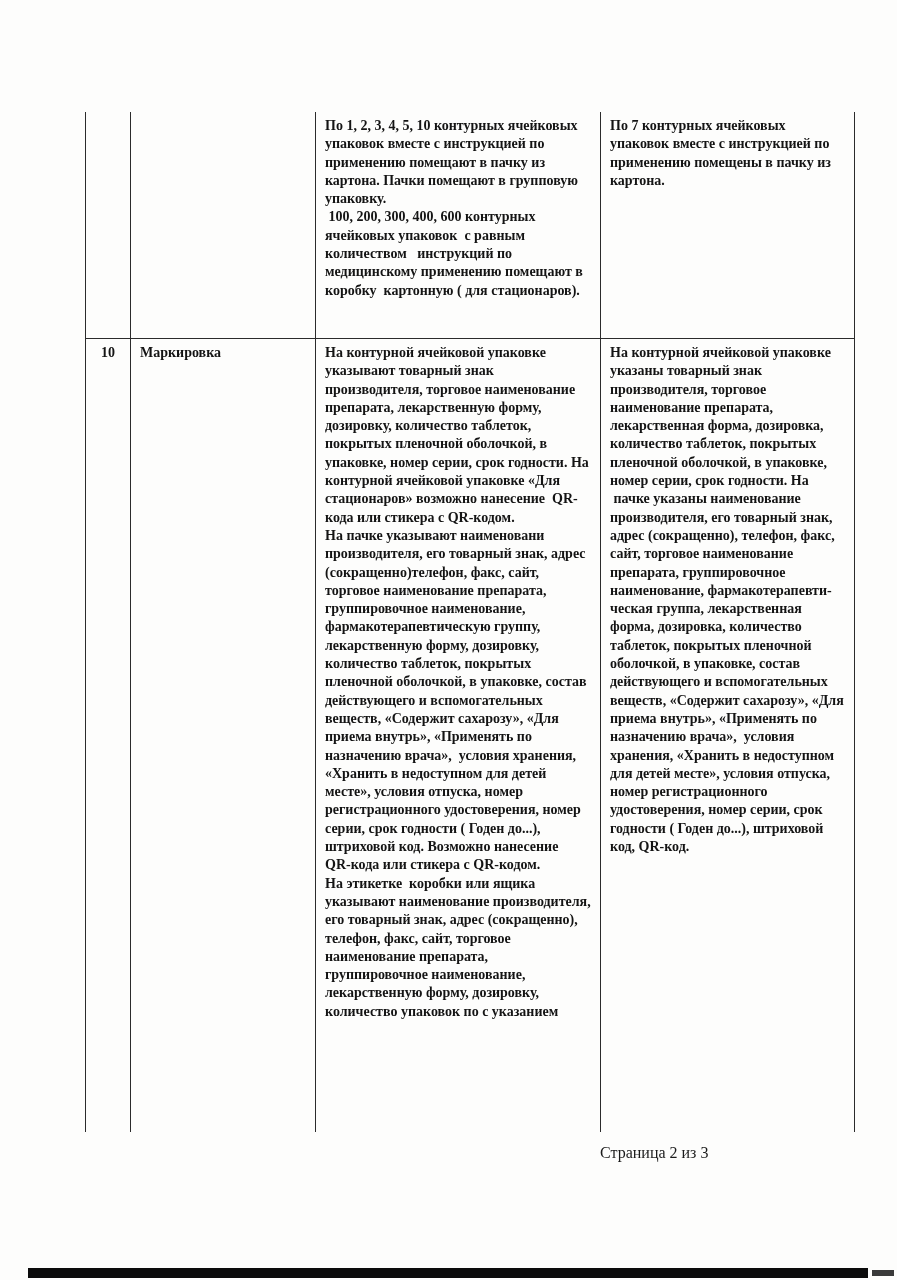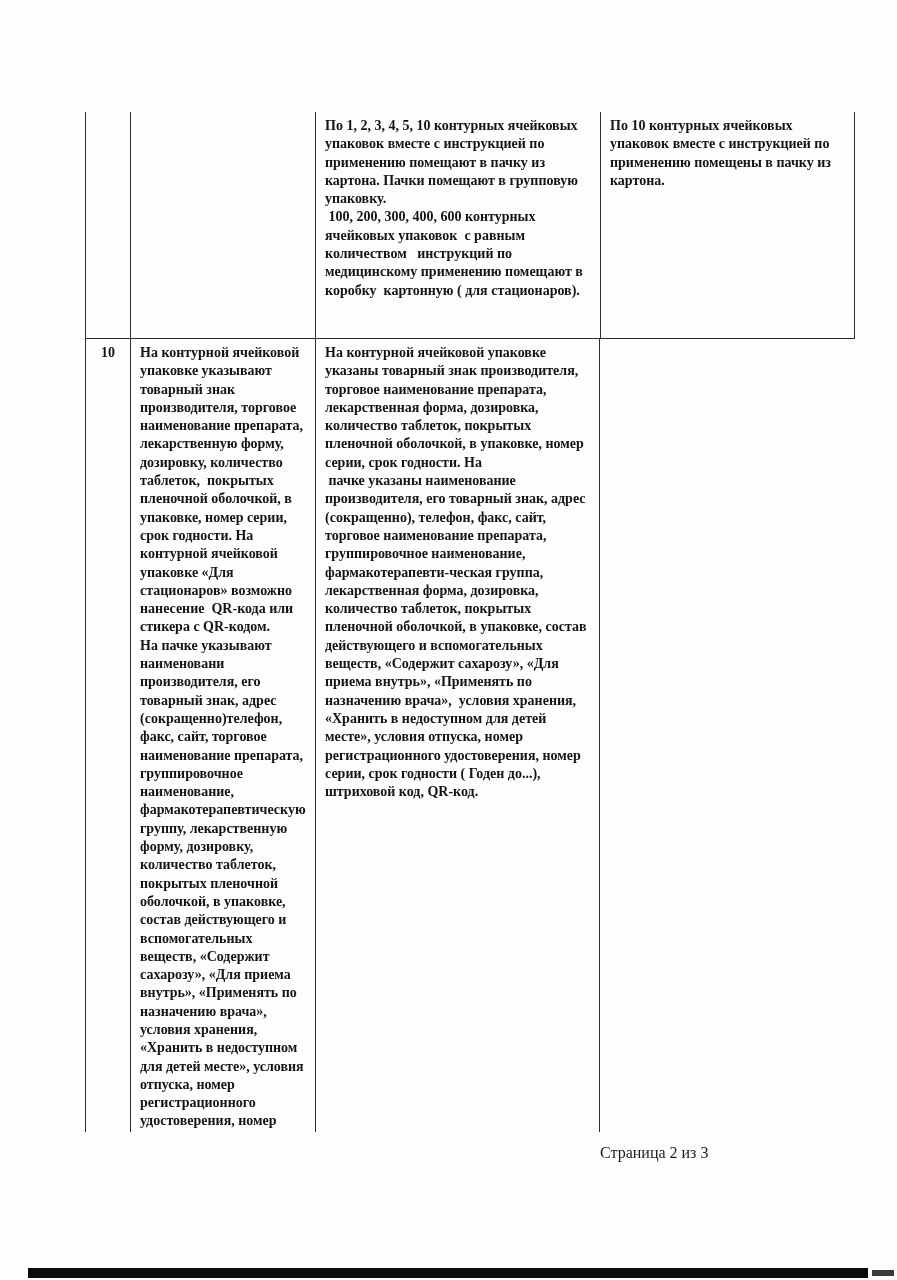--- a/index.html
+++ b/index.html
@@ -86,25 +86,28 @@
       <span class="cell-text"></span>
     </div>
     <div class="cell row-a">
       <span class="cell-text"></span>
     </div>
     <div class="cell row-a">
       <span class="cell-text">По 1, 2, 3, 4, 5, 10 контурных ячейковых упаковок вместе с инструкцией по применению помещают в пачку из картона. Пачки помещают в групповую упаковку.
  100, 200, 300, 400, 600 контурных ячейковых упаковок  с равным количеством   инструкций по медицинскому применению помещают в коробку  картонную ( для стационаров).</span>
     </div>
     <div class="cell row-a last-col">
-      <span class="cell-text">По 10 контурных ячейковых упаковок вместе с инструкцией по применению помещены в пачку из картона.</span>
+      <span class="cell-text">По 7 контурных ячейковых упаковок вместе с инструкцией по применению помещены в пачку из картона.</span>
     </div>
 
     <div class="cell num-cell">
       <span class="cell-text">10</span>
+    </div>
+    <div class="cell">
+      <span class="cell-text">Маркировка</span>
     </div>
     <div class="cell">
       <span class="cell-text">На контурной ячейковой упаковке указывают товарный знак производителя, торговое наименование препарата, лекарственную форму, дозировку, количество таблеток,  покрытых пленочной оболочкой, в упаковке, номер серии, срок годности. На контурной ячейковой упаковке «Для стационаров» возможно нанесение  QR-кода или стикера с QR-кодом.
 На пачке указывают наименовани производителя, его товарный знак, адрес (сокращенно)телефон, факс, сайт, торговое наименование препарата, группировочное наименование, фармакотерапевтическую группу, лекарственную форму, дозировку, количество таблеток, покрытых пленочной оболочкой, в упаковке, состав действующего и вспомогательных веществ, «Содержит сахарозу», «Для приема внутрь», «Применять по назначению врача»,  условия хранения, «Хранить в недоступном для детей месте», условия отпуска, номер регистрационного удостоверения, номер серии, срок годности ( Годен до...), штриховой код. Возможно нанесение  QR-кода или стикера с QR-кодом.
 На этикетке  коробки или ящика указывают наименование производителя, его товарный знак, адрес (сокращенно), телефон, факс, сайт, торговое наименование препарата, группировочное наименование,  лекарственную форму, дозировку, количество упаковок по с указанием</span>
     </div>
     <div class="cell last-col">
       <span class="cell-text">На контурной ячейковой упаковке указаны товарный знак производителя, торговое наименование препарата, лекарственная форма, дозировка, количество таблеток, покрытых пленочной оболочкой, в упаковке, номер серии, срок годности. На
  пачке указаны наименование производителя, его товарный знак, адрес (сокращенно), телефон, факс, сайт, торговое наименование препарата, группировочное наименование, фармакотерапевти-ческая группа, лекарственная форма, дозировка, количество таблеток, покрытых пленочной оболочкой, в упаковке, состав действующего и вспомогательных веществ, «Содержит сахарозу», «Для приема внутрь», «Применять по назначению врача»,  условия хранения, «Хранить в недоступном для детей месте», условия отпуска, номер регистрационного удостоверения, номер серии, срок годности ( Годен до...), штриховой код, QR-код.</span>
     </div>

